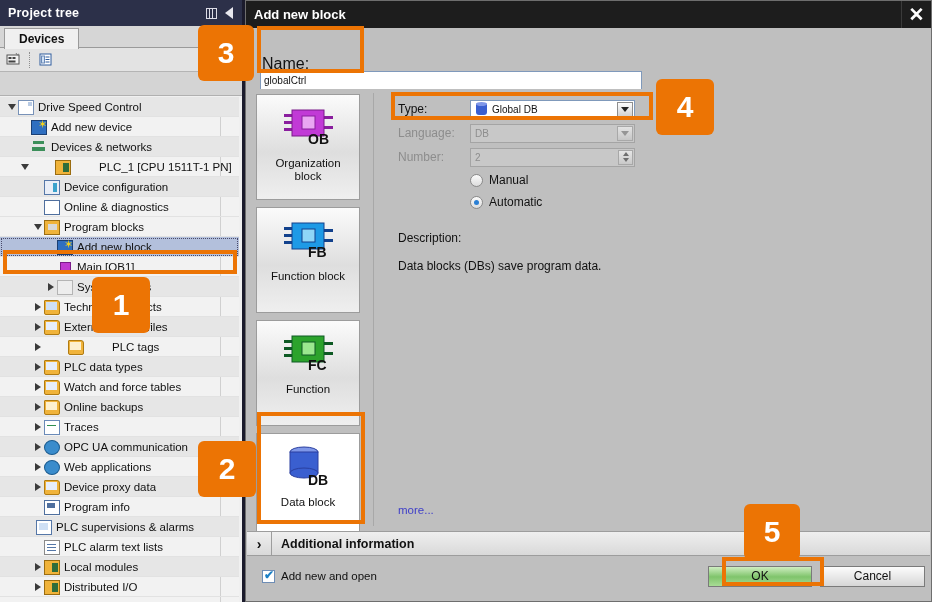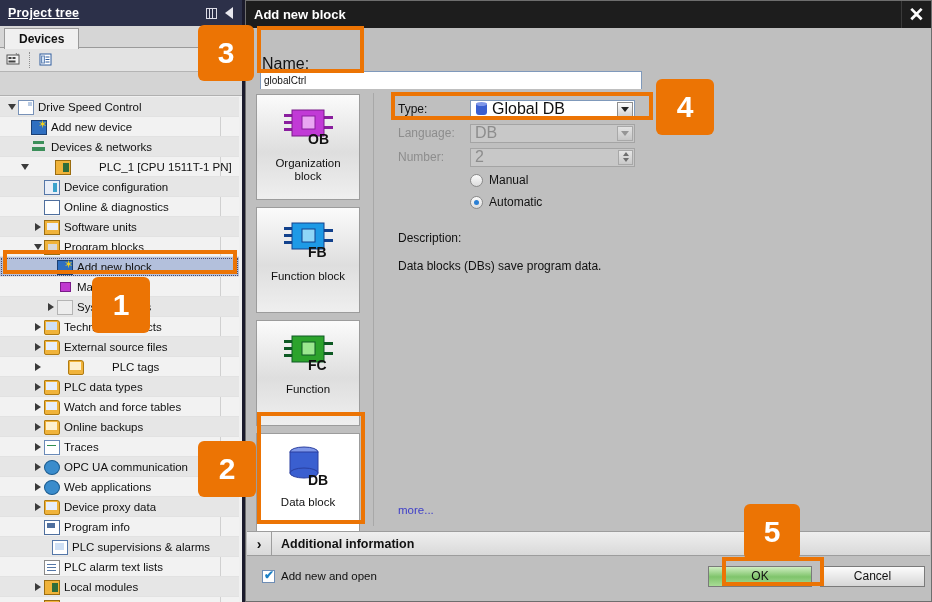--- a/index.html
+++ b/index.html
@@ -16,21 +16,21 @@
   
   #tree-panel {
     position: absolute; left: 0; top: 0; width: 245px; height: 602px;
     background: #f0f0f0;
     border-right: 3px solid #1b1b2c;
   }
   #tree-title {
     height: 26px; background: #2c3049; color: #ffffff;
     display: flex; align-items: center;
     padding: 0 4px 0 8px;
-    font-weight: bold; font-size: 12.5px; text-decoration: underline;
+    font-weight: bold; font-size: 12.5px;
   }
   #tree-title .t { flex: 1; letter-spacing: .2px; }
   .titlebar-icon {
     width: 18px; height: 18px; display: flex; align-items: center; justify-content: center;
     color: #e8e8ef; cursor: pointer;
   }
   .cols-glyph { display: inline-block; width: 11px; height: 11px; border: 1.5px solid #dcdce6; position: relative; }
   .cols-glyph::before, .cols-glyph::after {
     content: ""; position: absolute; top: 0; bottom: 0; width: 1.5px; background: #dcdce6;
   }
@@ -164,21 +164,21 @@
   .blockcard .bname { font-size: 11.5px; color: #111; text-align: center; line-height: 13px; }
   .blockcard.active { background: #ffffff; }
   #col-divider { width:1px; background:#a8a8a8; margin: 4px 0 0 8px; }
   #fields-col { flex: 1; padding: 8px 0 0 24px; position: relative; }
 
   .frow { display: flex; align-items: center; height: 24px; }
   .flabel { width: 72px; font-size: 12px; color: #111; }
   .flabel.dim { color: #8d8d8d; }
   .combo {
     width: 165px; height: 19px; background: #ffffff; border: 1px solid #7f99bb;
-    display: flex; align-items: center; font-size: 16px; color: #111; padding-left: 4px;
+    display: flex; align-items: center; font-size: 10px; color: #111; padding-left: 4px;
     position: relative;
   }
   .combo.dis { background: #c8c8c8; border: 1px solid #a4a4a4; color: #8d8d8d; }
   .combo .arrowbtn {
     position: absolute; right: 1px; top: 1px; width: 16px; height: 15px;
     background: linear-gradient(#fdfdfd, #d2d2d2); border: 1px solid #8e8e8e;
     display: flex; align-items: center; justify-content: center;
   }
   .combo.dis .arrowbtn { background: linear-gradient(#e3e3e3,#c6c6c6); border-color:#a8a8a8; }
   .caret-dn { width:0;height:0;border-left:4px solid transparent;border-right:4px solid transparent;border-top:5px solid #222; }
@@ -312,25 +312,20 @@
         <div class="node alt" style="padding-left: 32px;">
           <span class="arrow "></span>
           <span class="ico ic-tools"></span>
           <span class="lbl">Device configuration</span>
         </div>
         <div class="node" style="padding-left: 32px;">
           <span class="arrow "></span>
           <span class="ico ic-diag"></span>
           <span class="lbl">Online &amp; diagnostics</span>
         </div>
-        <div class="node alt" style="padding-left: 32px;">
-          <span class="arrow right"></span>
-          <span class="ico ic-units"></span>
-          <span class="lbl">Software units</span>
-        </div>
         <div class="node" style="padding-left: 32px;">
           <span class="arrow down"></span>
           <span class="ico ic-pb"></span>
           <span class="lbl">Program blocks</span>
         </div>
         <div class="node selected" style="padding-left: 45px;">
           <span class="arrow "></span>
           <span class="ico ic-sq-blue">
             <span class="ic-star">✶</span>
           </span>
@@ -394,21 +389,21 @@
         <div class="node alt" style="padding-left: 32px;">
           <span class="arrow right"></span>
           <span class="ico ic-folder sheet"></span>
           <span class="lbl">Device proxy data</span>
         </div>
         <div class="node" style="padding-left: 32px;">
           <span class="arrow "></span>
           <span class="ico ic-prog"></span>
           <span class="lbl">Program info</span>
         </div>
-        <div class="node alt" style="padding-left: 40px;">
+        <div class="node alt" style="padding-left: 24px;">
           <span class="arrow "></span>
           <span class="ico ic-alarm"></span>
           <span class="lbl">PLC supervisions &amp; alarms</span>
         </div>
         <div class="node" style="padding-left: 32px;">
           <span class="arrow "></span>
           <span class="ico ic-list"></span>
           <span class="lbl">PLC alarm text lists</span>
         </div>
         <div class="node alt" style="padding-left: 32px;">

